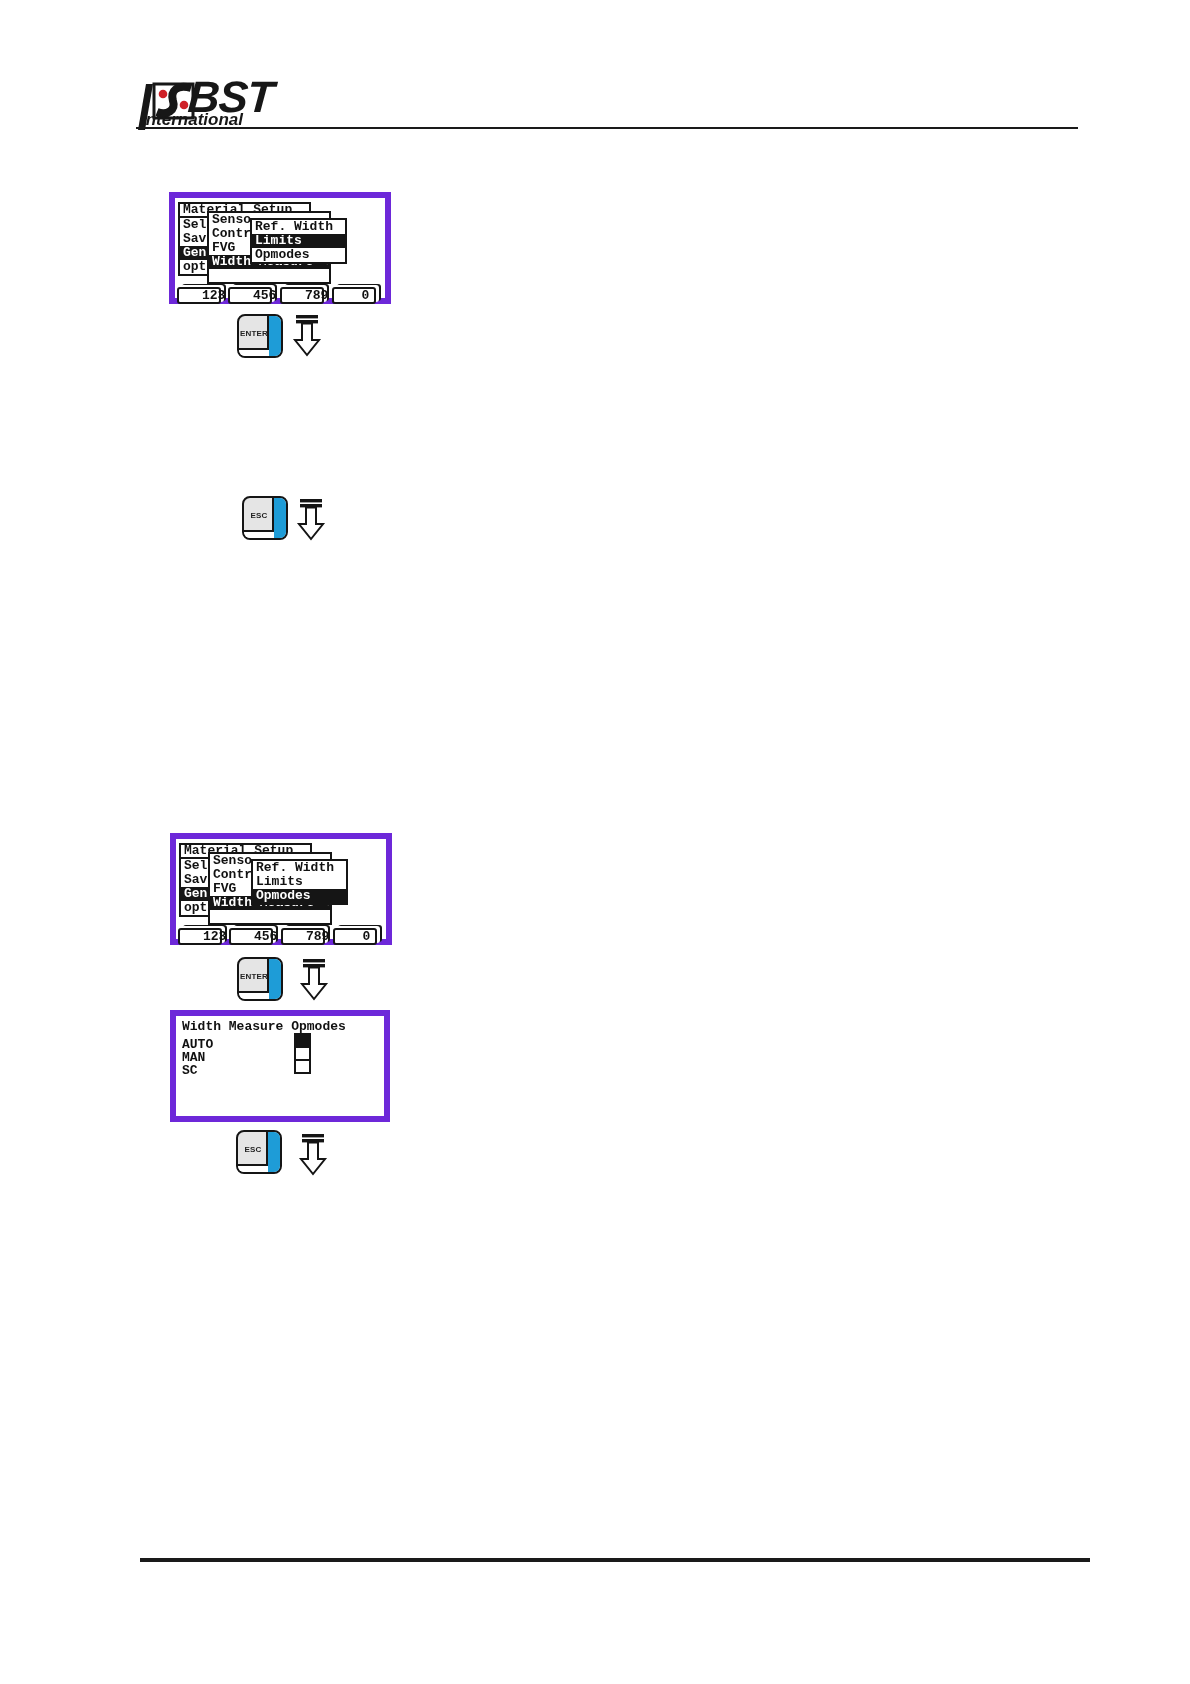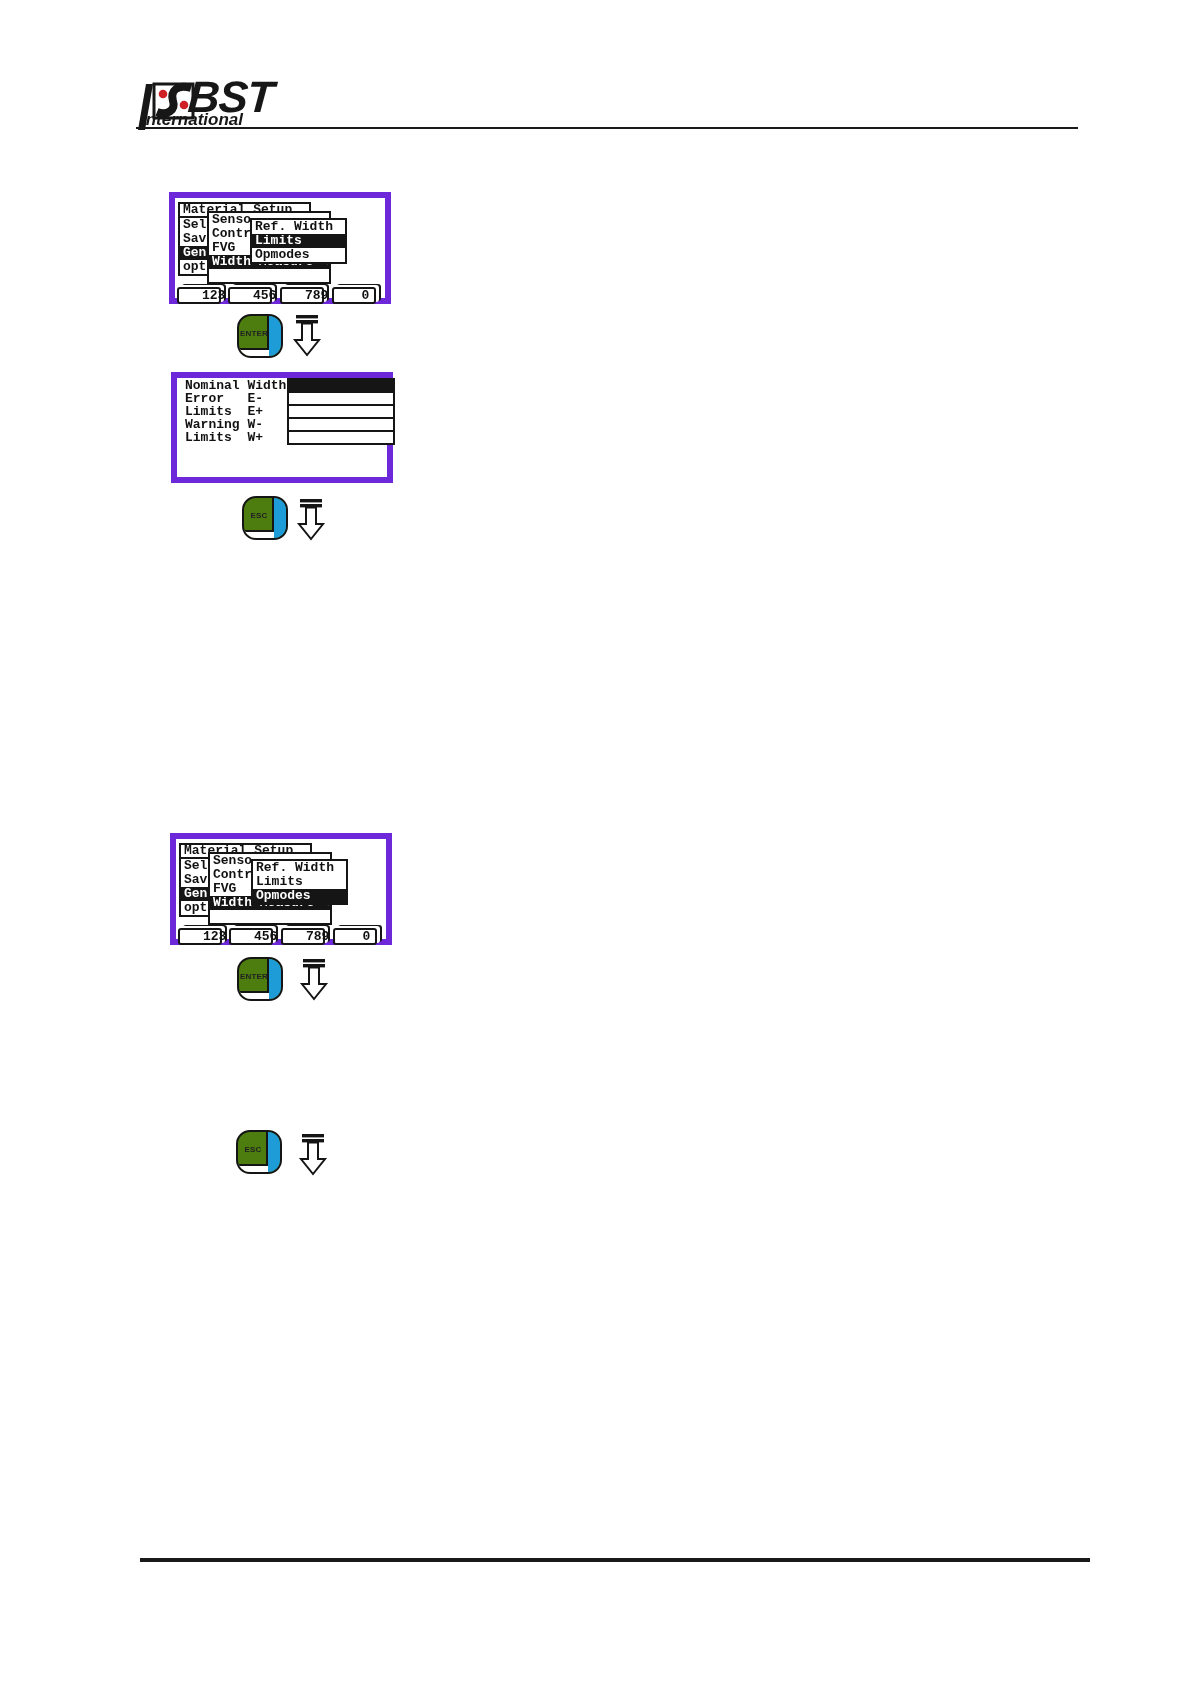--- a/index.html
+++ b/index.html
@@ -29,21 +29,21 @@
             border:2px solid #151515; border-radius:3px; text-align:center; line-height:13px;
             box-shadow: 3px -2px 0 0 #ffffff, 5px -3px 0 0 #151515; }
 
   
   .field { position:absolute; box-sizing:border-box; border:2px solid #151515; background:#fff; }
   .field.filled { background:#151515; }
 
   
   .keycap   { position:absolute; width:46px; height:44px; }
   .cap-body { position:absolute; left:0; top:0; right:0; bottom:0; border:2.5px solid #151515;
-              border-radius:14px; background:#4d7c0f; overflow:hidden; }
+              border-radius:8px; background:#e5e5e5; overflow:hidden; }
   .cap-blue { position:absolute; top:0; right:0; bottom:0; width:12px; background:var(--key_blue,#1E9CD7);
               border-left:2.5px solid #151515; }
   .cap-lip  { position:absolute; left:0; bottom:0; right:12px; height:6px; background:#fff;
               border-top:2.5px solid #151515; }
   .cap-label{ position:absolute; left:0; top:0; right:12px; bottom:6px; display:flex; align-items:center;
               justify-content:center; font-size:8px; font-weight:bold; letter-spacing:0.2px; color:#222; }
 
   
   .opbox { position:absolute; width:17px; height:15px; box-sizing:border-box; border:2px solid #151515; background:#fff; }
   .opbox.filled { background:#151515; }
@@ -97,32 +97,20 @@
       <div class="cap-lip"></div>
       <div class="cap-label">ENTER</div>
     </div>
   </div>
   <svg class="abs" style="left:292px; top:315px;" width="30" height="42" viewBox="0 0 30 42">
     <rect x="4" y="0" width="22" height="3.4" fill="#151515"></rect>
     <rect x="4" y="5" width="22" height="3.4" fill="#151515"></rect>
     <polygon points="10,8.4 20,8.4 20,25 27,25 15,40 3,25 10,25" fill="#fff" stroke="#151515" stroke-width="2"></polygon>
   </svg>
 
-  <div class="screen" style="left:171px; top:372px; width:222px; height:111px;">
-    <div class="mrow mono" style="position:absolute;left:5px;top:1px;">Nominal Width</div>
-    <div class="mrow mono" style="position:absolute;left:5px;top:14px;">Error   E-</div>
-    <div class="mrow mono" style="position:absolute;left:5px;top:27px;">Limits  E+</div>
-    <div class="mrow mono" style="position:absolute;left:5px;top:40px;">Warning W-</div>
-    <div class="mrow mono" style="position:absolute;left:5px;top:53px;">Limits  W+</div>
-    <div class="field filled" style="left:110px; top:0px;  width:108px; height:15px;"></div>
-    <div class="field" style="left:110px; top:13px; width:108px; height:15px;"></div>
-    <div class="field" style="left:110px; top:26px; width:108px; height:15px;"></div>
-    <div class="field" style="left:110px; top:39px; width:108px; height:15px;"></div>
-    <div class="field" style="left:110px; top:52px; width:108px; height:15px;"></div>
-  </div>
 
   <div class="keycap" style="left:242px; top:496px;">
     <div class="cap-body">
         <div class="cap-blue"></div>
       <div class="cap-lip"></div>
       <div class="cap-label">ESC</div>
     </div>
   </div>
   <svg class="abs" style="left:296px; top:499px;" width="30" height="42" viewBox="0 0 30 42">
     <rect x="4" y="0" width="22" height="3.4" fill="#151515"></rect>
@@ -161,20 +149,29 @@
       <div class="cap-lip"></div>
       <div class="cap-label">ENTER</div>
     </div>
   </div>
   <svg class="abs" style="left:299px; top:959px;" width="30" height="42" viewBox="0 0 30 42">
     <rect x="4" y="0" width="22" height="3.4" fill="#151515"></rect>
     <rect x="4" y="5" width="22" height="3.4" fill="#151515"></rect>
     <polygon points="10,8.4 20,8.4 20,25 27,25 15,40 3,25 10,25" fill="#fff" stroke="#151515" stroke-width="2"></polygon>
   </svg>
 
+  <div class="screen" style="left:170px; top:1010px; width:220px; height:112px;">
+    <div class="mrow mono" style="position:absolute;left:3px;top:4px;">Width Measure Opmodes</div>
+    <div class="mrow mono" style="position:absolute;left:3px;top:22px;">AUTO</div>
+    <div class="mrow mono" style="position:absolute;left:3px;top:35px;">MAN</div>
+    <div class="mrow mono" style="position:absolute;left:3px;top:48px;">SC</div>
+    <div class="opbox filled" style="left:118px; top:17px;"></div>
+    <div class="opbox" style="left:118px; top:30px;"></div>
+    <div class="opbox" style="left:118px; top:43px;"></div>
+  </div>
 
   <div class="keycap" style="left:236px; top:1130px;">
     <div class="cap-body">
         <div class="cap-blue"></div>
       <div class="cap-lip"></div>
       <div class="cap-label">ESC</div>
     </div>
   </div>
   <svg class="abs" style="left:298px; top:1134px;" width="30" height="42" viewBox="0 0 30 42">
     <rect x="4" y="0" width="22" height="3.4" fill="#151515"></rect>

